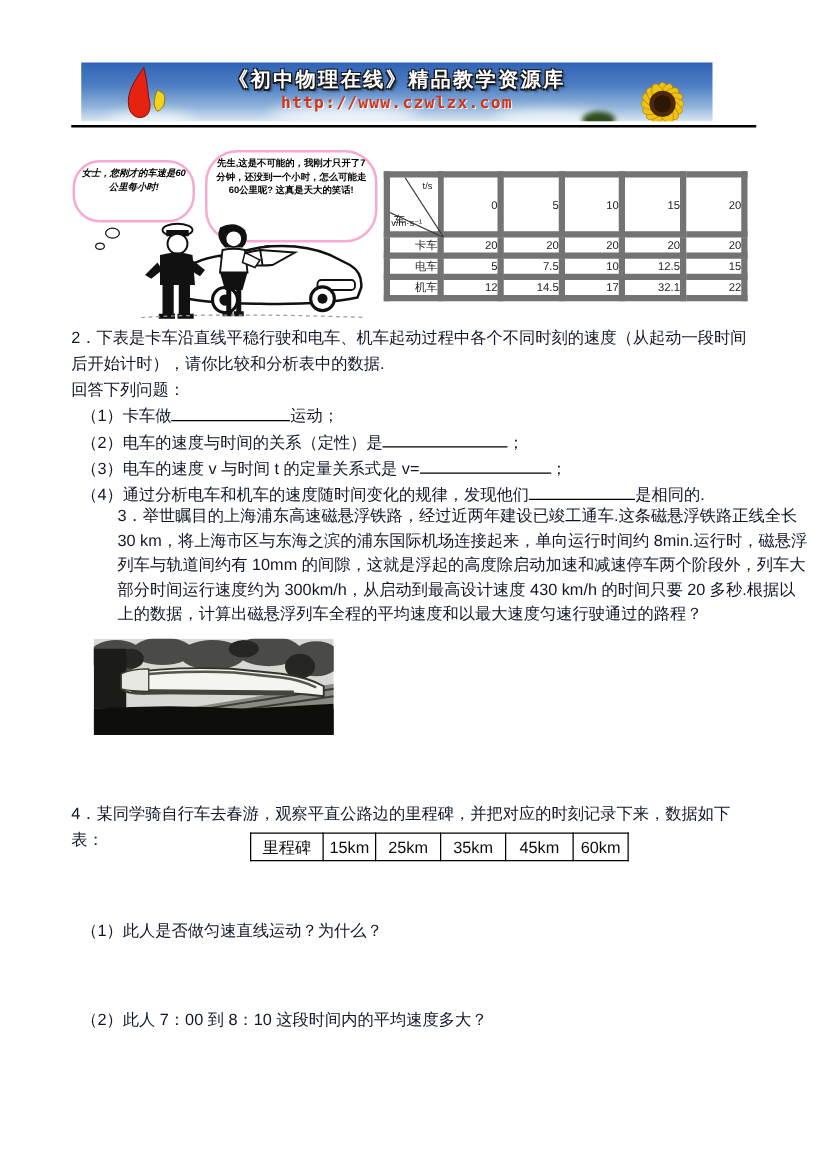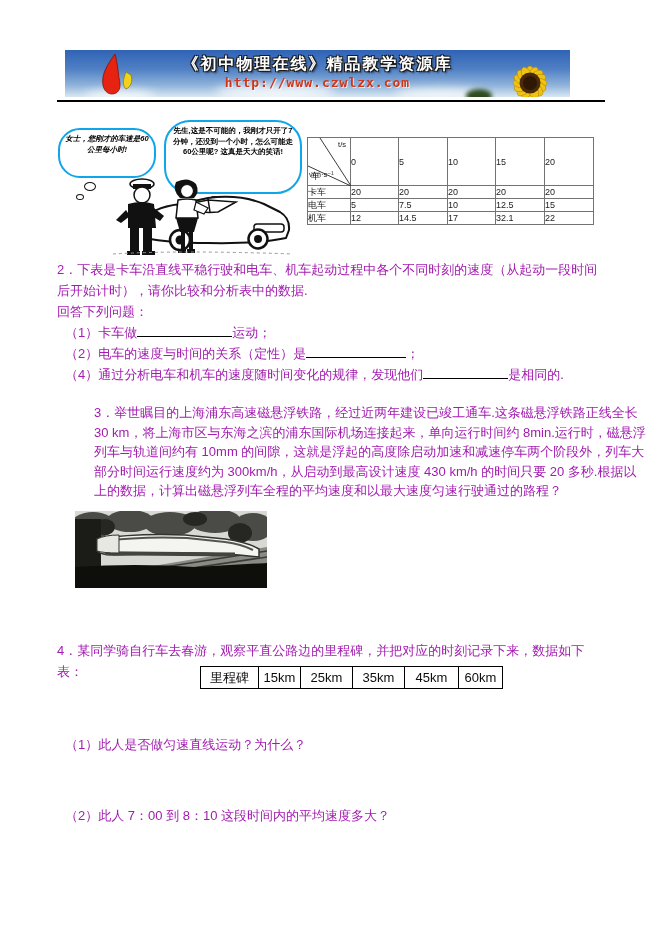--- a/index.html
+++ b/index.html
@@ -34,49 +34,49 @@
     text-shadow:1px 1px 0 rgba(255,255,255,.7);
   }
   .banner-sunflower { position:absolute; right:4px; bottom:-16px; }
   .banner-bush { position:absolute; right:78px; bottom:-6px; width:26px; height:14px;
     background:#2d4d1e; border-radius:50%; filter:blur(2px); }
   .rule { position:absolute; left:57px; top:100px; width:548px; border-top:2px solid #000; }
 
   
   .cartoon { position:absolute; left:58px; top:120px; width:246px; height:136px; }
   .bubble {
-    position:absolute; background:#fff; border:2px solid #0ea5e9; border-radius:16px;
+    position:absolute; background:#fff; border:2px solid #f9a8d4; border-radius:16px;
     font-size:7.5px; font-weight:bold; line-height:1.4; text-align:center;
     padding:4px 5px; color:#000;
   }
   .bubble-left  { left:0;   top:8px;  width:98px;  height:50px; border-radius:22px;font-style:italic; }
   .bubble-right { left:106px; top:0;  width:138px; height:74px; border-radius:26px; }
   .thought-dot { position:absolute; background:#fff; border:1.5px solid #111; border-radius:50%; }
   .dot-l1 { left:26px; top:62px; width:12px; height:9px; }
   .dot-l2 { left:18px; top:74px; width:8px;  height:6px; }
   .dot-r1 { left:150px; top:76px; width:13px; height:10px; }
   .dot-r2 { left:142px; top:88px; width:9px;  height:7px; }
   .cartoon-scene { position:absolute; left:0; top:56px; }
 
   
   .speed-table { position:absolute; left:307px; top:137px; border-collapse:collapse; }
   .speed-table td {
-    border:1px solid #737373; text-align:left; vertical-align:middle;
+    border:5px solid #737373; text-align:right; vertical-align:middle;
     font-size:9px; color:#222; padding:0; background:#fff;
   }
   .speed-table tr.head td { height:48px; }
   .speed-table tr.data td { height:13px; line-height:12px; }
   .corner-cell { position:relative; padding:0; }
   .corner-label { position:absolute; font-size:7.5px; color:#222; white-space:nowrap; }
   .corner-t { right:4px; top:2px; }
   .corner-v { left:1px;  top:17px;margin-top:15px; }
   .corner-c { left:3px;  bottom:2px; font-size:9px; }
 
   
-  .tblock { position:absolute; font-size:13px; line-height:21px; color:#a21caf; }
+  .tblock { position:absolute; font-size:13px; line-height:21px; color:#0f172a; }
   .q2 { left:57px; top:259px; width:550px; }
   .q2 .item { padding-left:8px; }
   .q3 { left:57px; top:403px; width:552px; line-height:19.6px;margin-left:37px; }
   .q4intro { left:57px; top:640px; width:550px; }
   .sub1 { left:65px; top:734px; width:520px; }
   .sub2 { left:65px; top:805px; width:520px; }
   .blank { display:inline-block; border-bottom:1px solid #000; height:14px; vertical-align:baseline; }
   .w95{width:95px} .w100{width:100px} .w105{width:105px} .w85{width:85px}
 
   
@@ -227,20 +227,21 @@
       <td>22</td>
     </tr>
   </tbody>
     </table>
 
   <div class="tblock q2">
     <div>2．下表是卡车沿直线平稳行驶和电车、机车起动过程中各个不同时刻的速度（从起动一段时间后开始计时），请你比较和分析表中的数据.</div>
     <div>回答下列问题：</div>
     <div class="item"><span>（1）卡车做</span><span class="blank w95"></span><span>运动；</span></div>
     <div class="item"><span>（2）电车的速度与时间的关系（定性）是</span><span class="blank w100"></span><span>；</span></div>
+    <div class="item"><span>（3）电车的速度 v 与时间 t 的定量关系式是 v=</span><span class="blank w105"></span><span>；</span></div>
     <div class="item"><span>（4）通过分析电车和机车的速度随时间变化的规律，发现他们</span><span class="blank w85"></span><span>是相同的.</span></div>
   </div>
 
   <div class="tblock q3">3．举世瞩目的上海浦东高速磁悬浮铁路，经过近两年建设已竣工通车.这条磁悬浮铁路正线全长 30 km，将上海市区与东海之滨的浦东国际机场连接起来，单向运行时间约 8min.运行时，磁悬浮列车与轨道间约有 10mm 的间隙，这就是浮起的高度除启动加速和减速停车两个阶段外，列车大部分时间运行速度约为 300km/h，从启动到最高设计速度 430 km/h 的时间只要 20 多秒.根据以上的数据，计算出磁悬浮列车全程的平均速度和以最大速度匀速行驶通过的路程？</div>
 
   <svg class="train" width="192" height="77" viewBox="0 0 192 77">
     <rect x="0" y="0" width="192" height="77" fill="#d8d8d4"></rect>
     <g fill="#4a4a46">
       <ellipse cx="18" cy="14" rx="22" ry="13"></ellipse>
         <ellipse cx="55" cy="10" rx="24" ry="11"></ellipse>

